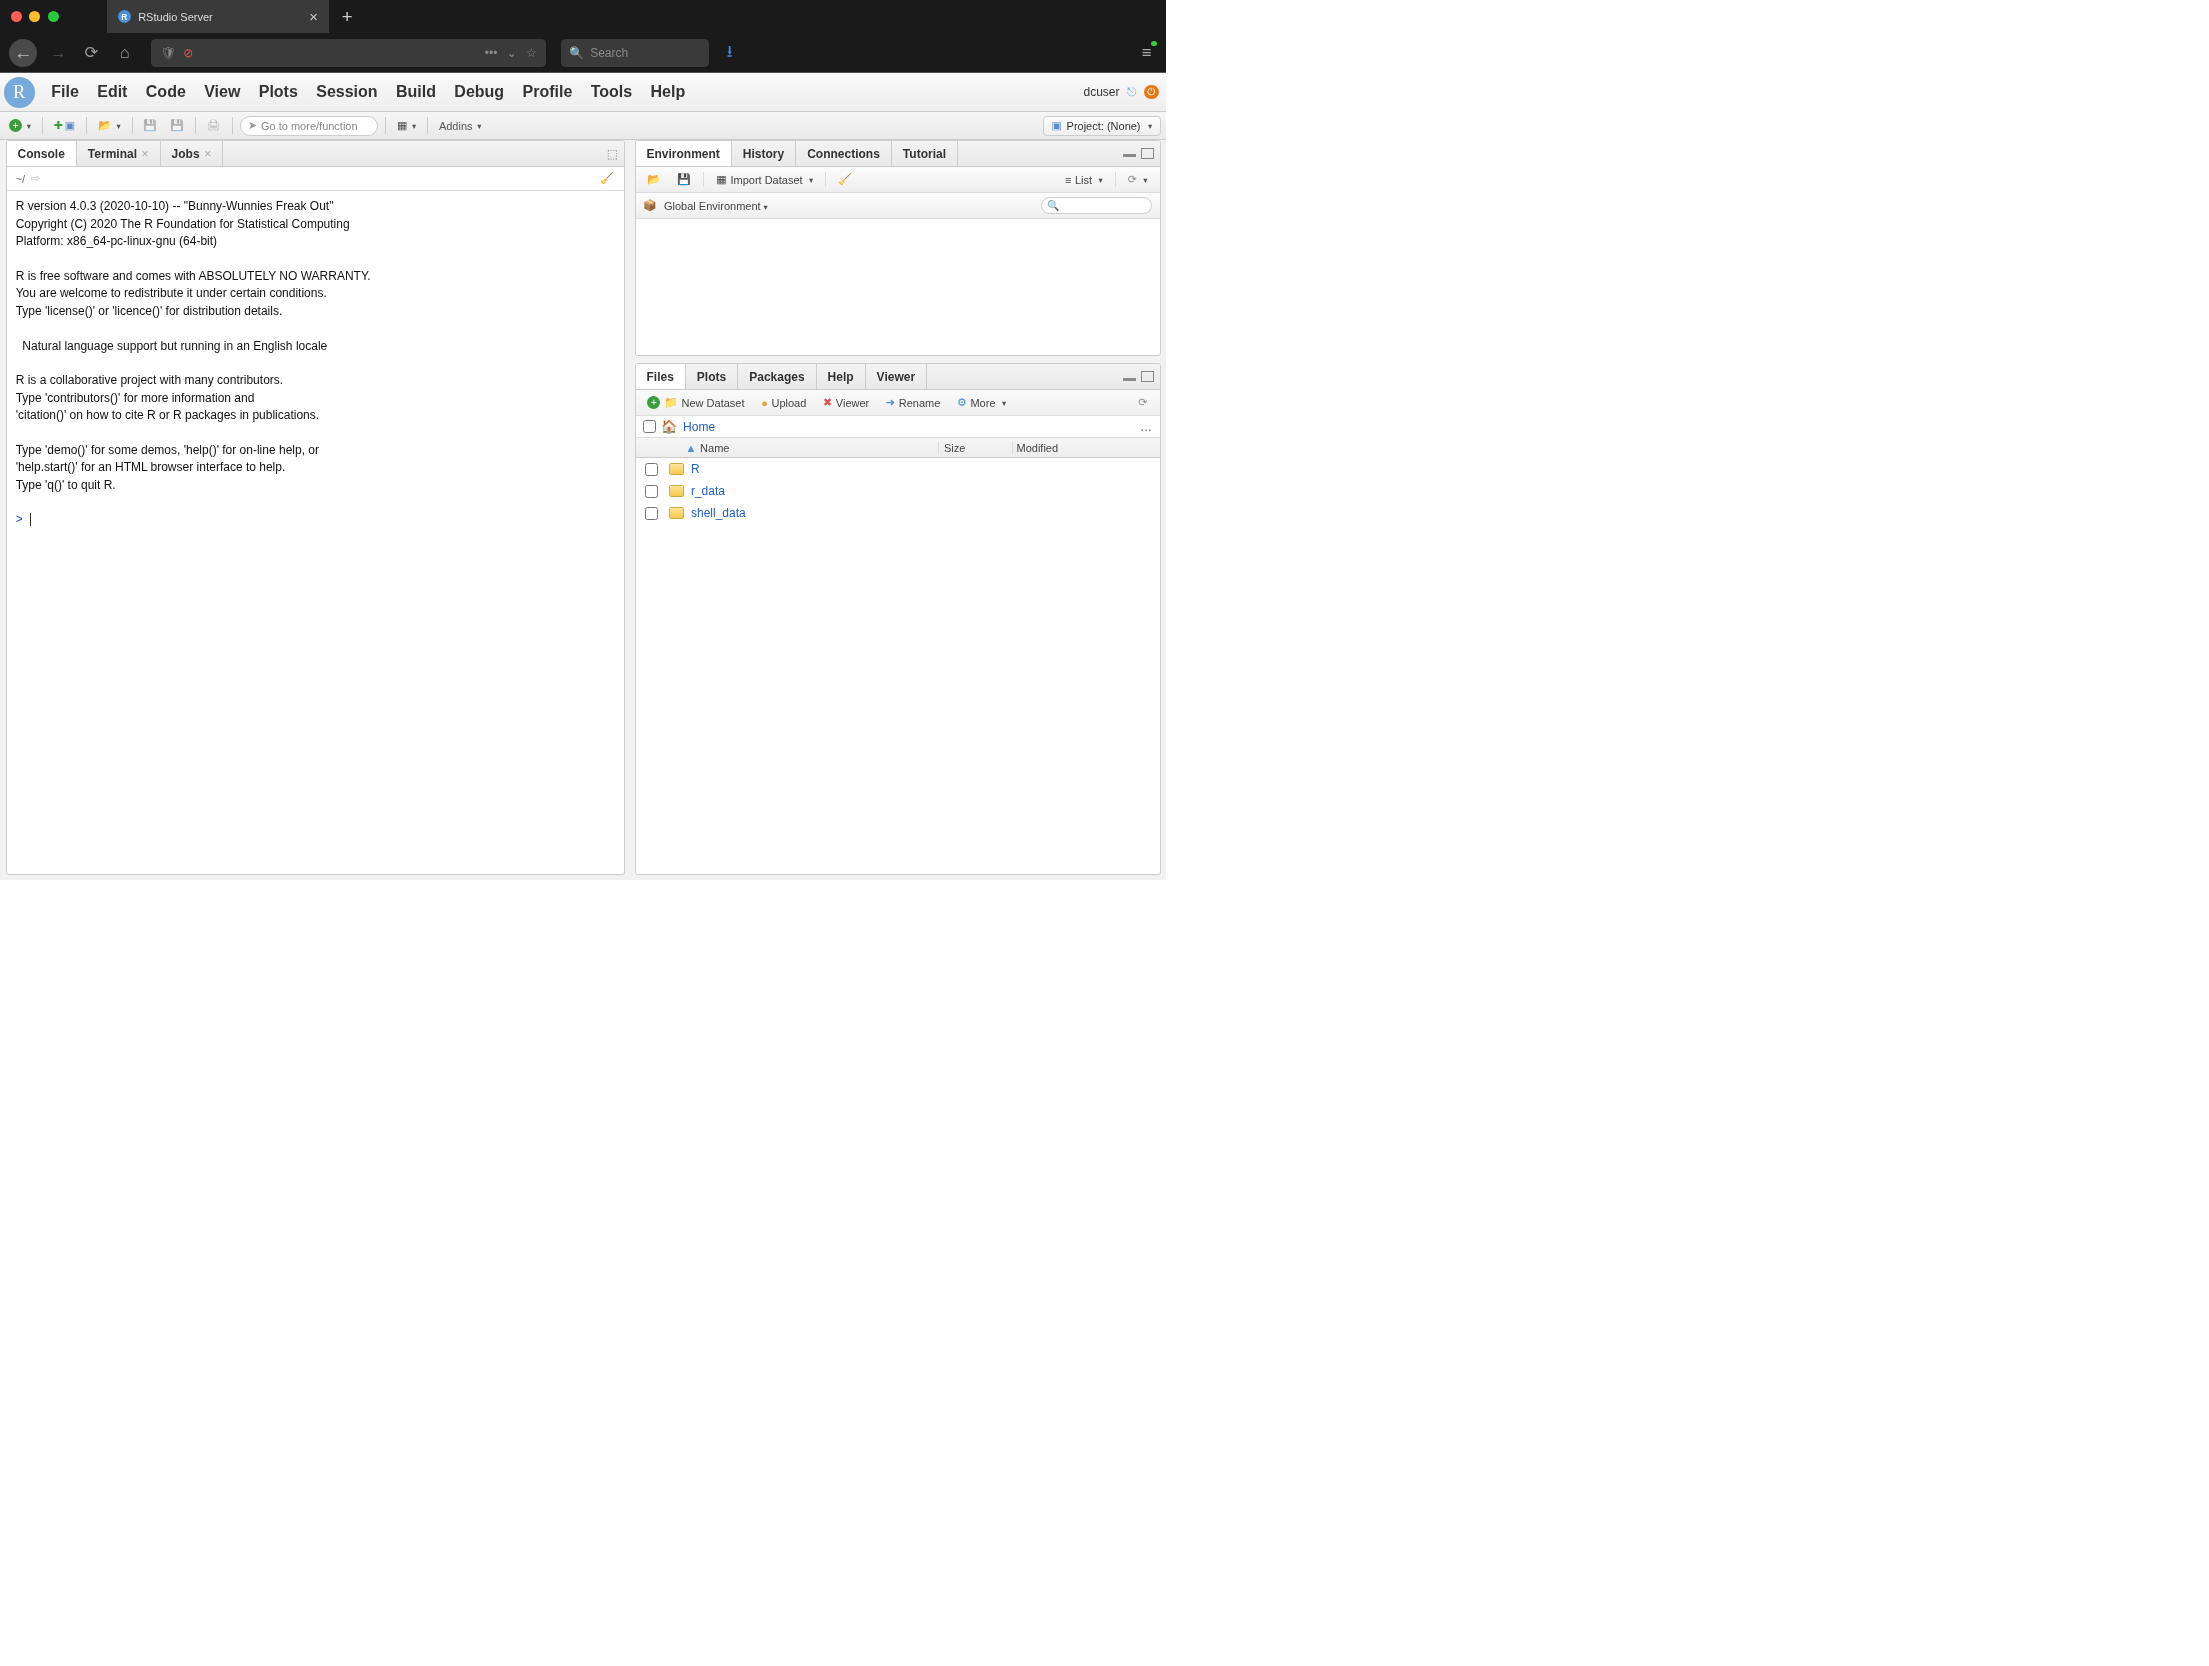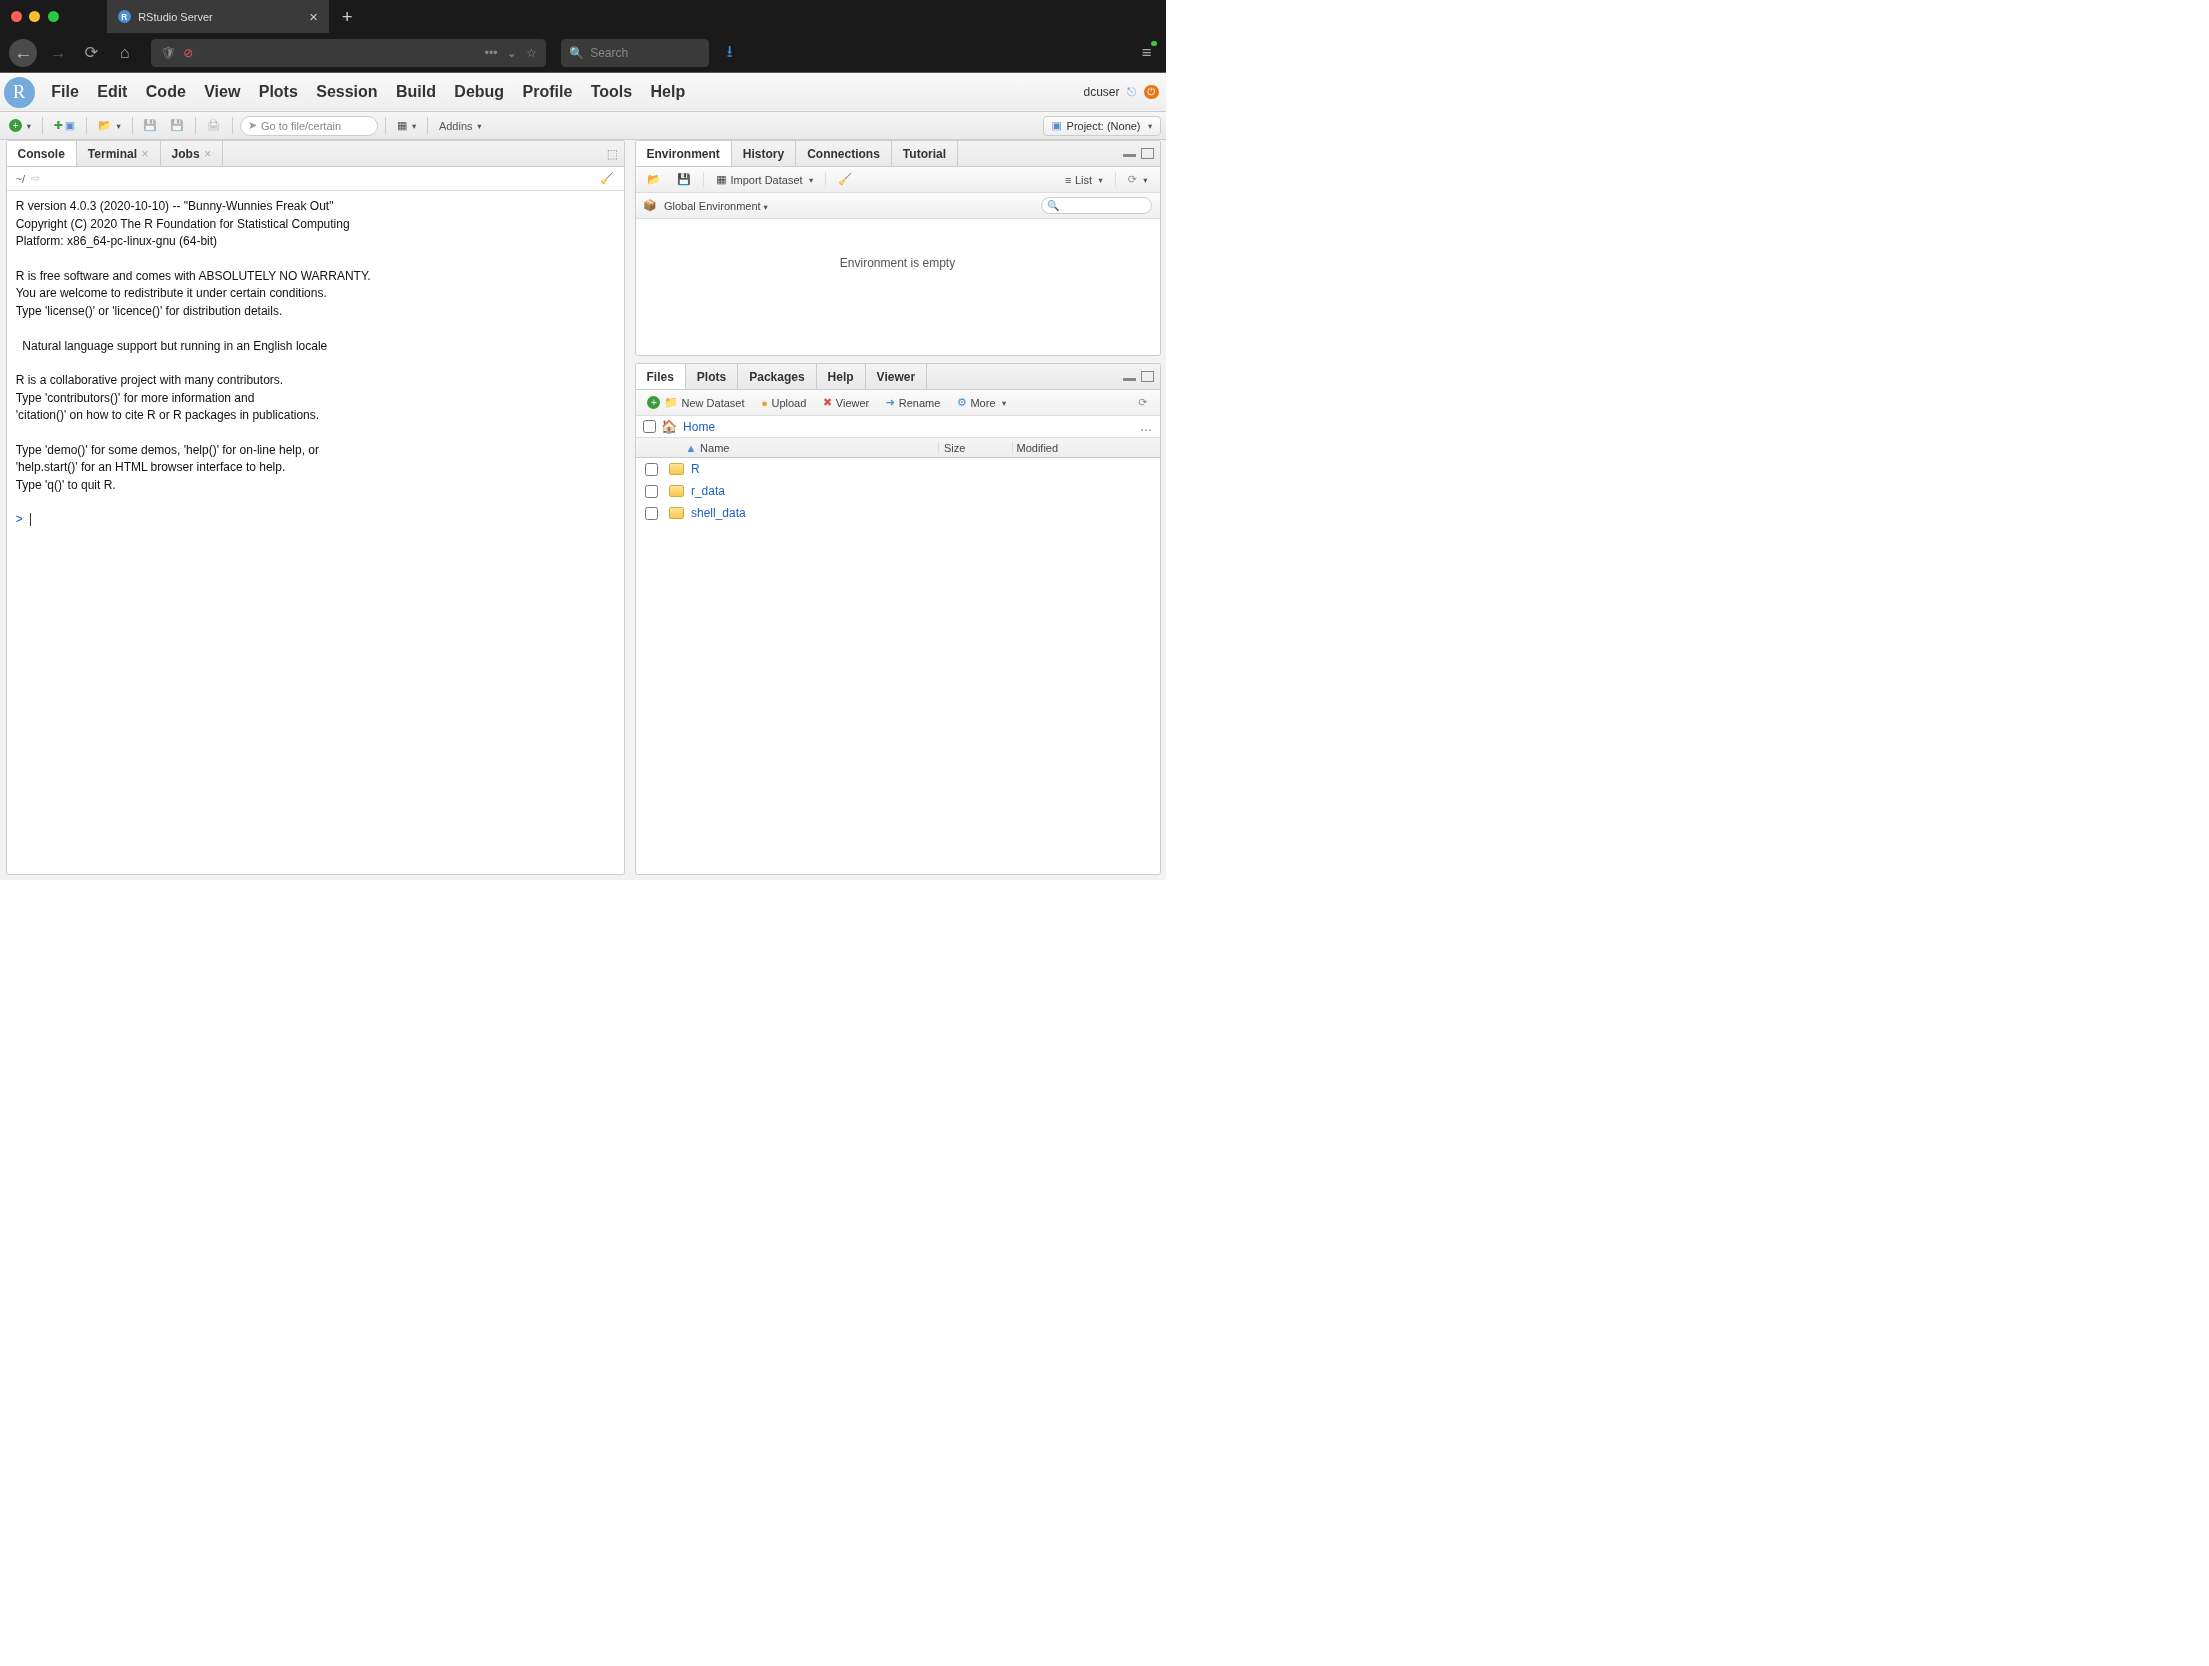--- a/index.html
+++ b/index.html
@@ -171,21 +171,21 @@
         <span class="ico-save">💾</span>
       </div>
     <div class="tb-btn" style="opacity:.4">
         <span class="ico-save">💾</span>
       </div>
     <div class="tb-sep"></div>
     <div class="tb-btn" style="opacity:.4">🖨</div>
     <div class="tb-sep"></div>
     <div class="gotofile">
       <span style="color:#999">➤</span>
-      <span>Go to file/certain</span>
+      <span>Go to more/function</span>
     </div>
     <div class="tb-sep"></div>
     <div class="tb-btn caret">▦</div>
     <div class="tb-sep"></div>
     <div class="tb-btn caret">
         <span>Addins</span>
       </div>
     <div class="toolbar-right">
       <div class="projbtn caret">
         <span style="color:#5b8bc9">▣</span>
@@ -274,23 +274,20 @@
           <span class="subbar-btn caret" style="color:#888">⟳</span>
         </div>
         <div class="subbar" style="border-bottom:0.9px solid #ddd">
           <span>📦</span>
           <span class="caret"><span>Global Environment</span></span>
           <span class="spacer"></span>
           <span class="search-env">
               <span style="color:#bbb;font-size:10px">🔍</span>
             </span>
         </div>
-        <div class="env-empty">
-            <span>Environment is empty</span>
-          </div>
       </div>
 
       <div class="pane" style="flex:1">
         <div class="tabstrip">
           <div class="ptab active">
               <span>Files</span>
             </div>
           <div class="ptab">
               <span>Plots</span>
             </div>

